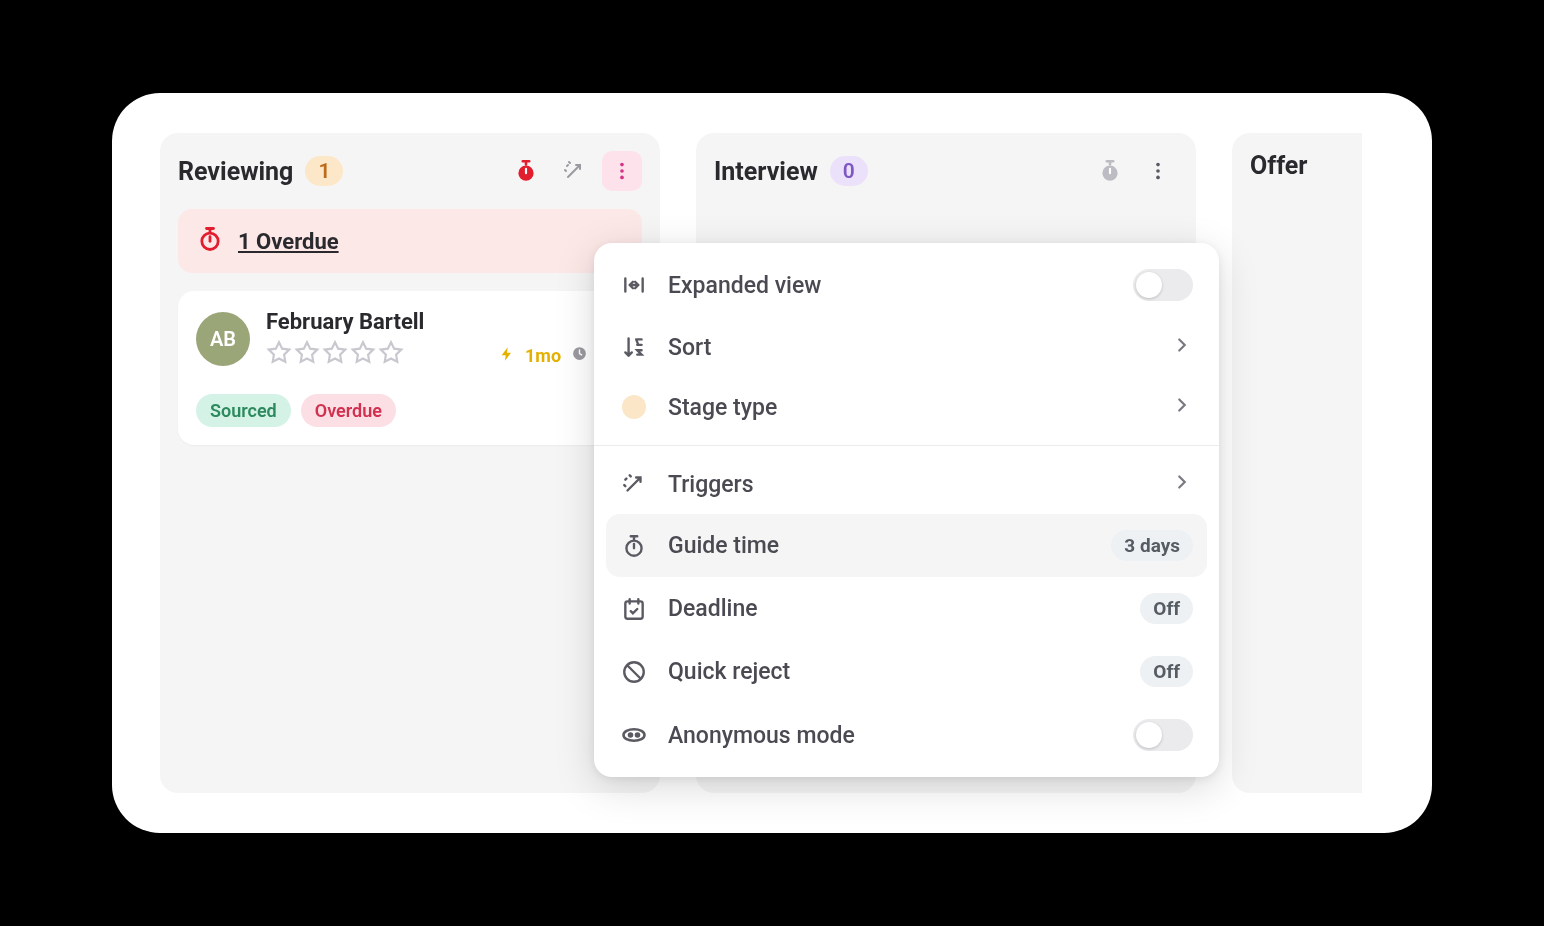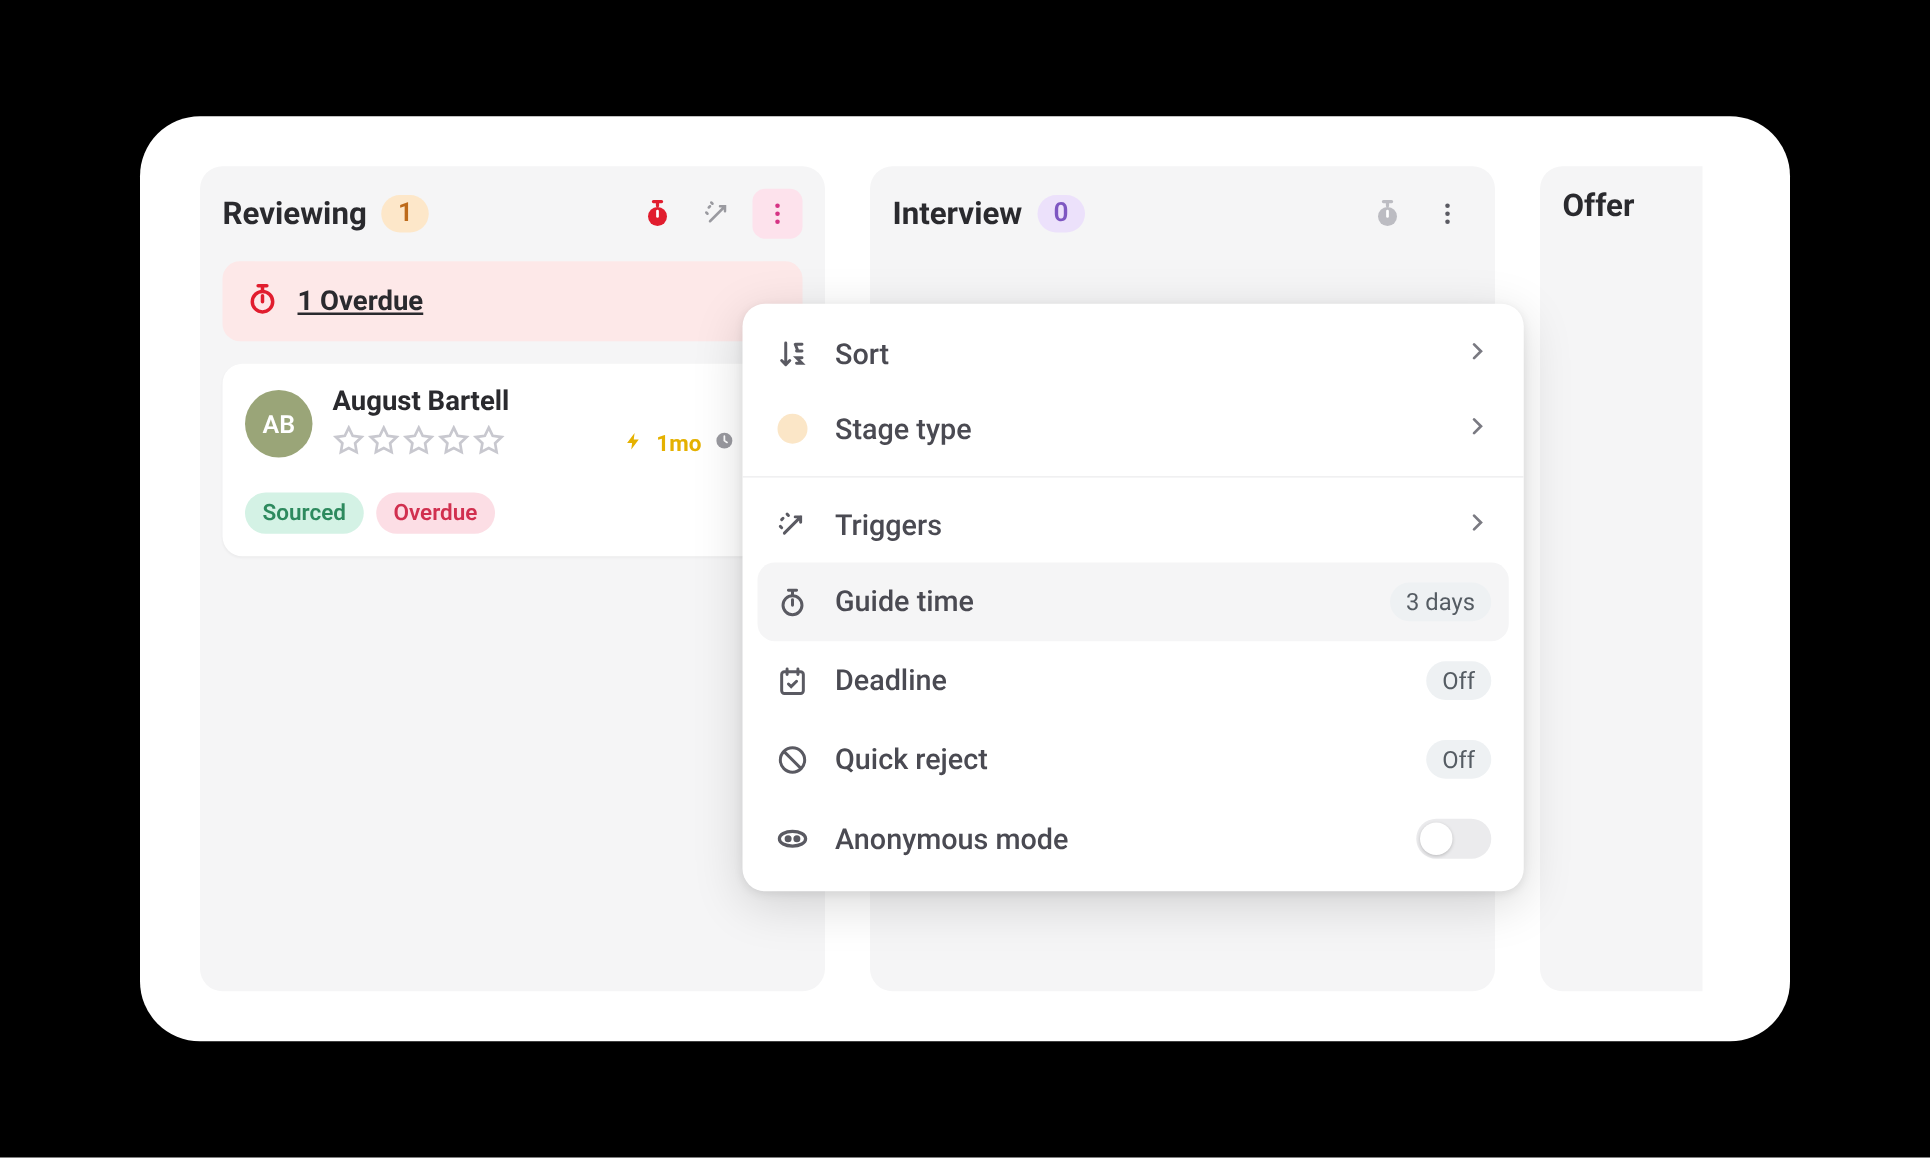--- a/index.html
+++ b/index.html
@@ -202,21 +202,21 @@
       height: 26px;
       background: #fff;
       border-radius: 50%;
       position: absolute;
       top: 3px;
       left: 3px;
       box-shadow: 0 1px 3px rgba(0,0,0,0.2);
     }
     .pill {
       font-size: 19px;
-      font-weight: 400;
+      font-weight: 700;
       color: #555c63;
       background: #eef1f3;
       padding: 4px 13px;
       border-radius: 999px;
     }
     .stage-dot {
       width: 24px;
       height: 24px;
       border-radius: 50%;
       background: #fbe6c7;
@@ -264,21 +264,21 @@
             <path d="M9 3h6M12 3v3" stroke-linecap="round"></path>
           </svg>
         </span>
         <span class="txt">1 Overdue</span>
       </div>
 
       <div class="card">
         <div class="card-top">
           <div class="avatar">AB</div>
           <div>
-            <div class="card-name">August Bartell</div>
+            <div class="card-name">February Bartell</div>
             <div class="stars">
               <svg width="26" height="26" viewBox="0 0 24 24" fill="none" stroke="#c8c8cf" stroke-width="2">
                   <path d="M12 2l2.9 6 6.6.9-4.8 4.6 1.1 6.5L12 17l-5.8 3 1.1-6.5L2.5 8.9 9.1 8z"></path>
                 </svg>
               <svg width="26" height="26" viewBox="0 0 24 24" fill="none" stroke="#c8c8cf" stroke-width="2">
                   <path d="M12 2l2.9 6 6.6.9-4.8 4.6 1.1 6.5L12 17l-5.8 3 1.1-6.5L2.5 8.9 9.1 8z"></path>
                 </svg>
               <svg width="26" height="26" viewBox="0 0 24 24" fill="none" stroke="#c8c8cf" stroke-width="2">
                   <path d="M12 2l2.9 6 6.6.9-4.8 4.6 1.1 6.5L12 17l-5.8 3 1.1-6.5L2.5 8.9 9.1 8z"></path>
                 </svg>
@@ -334,20 +334,33 @@
           </div>
         </div>
       </div>
     </div>
 
     <div class="third-col">
       <span class="third-title">Offer</span>
     </div>
 
     <div class="menu">
+      <div class="menu-item">
+        <span class="menu-icon">
+          <svg width="26" height="26" viewBox="0 0 24 24" fill="none" stroke="#5a5a62" stroke-width="2.2" stroke-linecap="round">
+              <path d="M4 6v12M20 6v12M8 12h8M8 12l3-3M8 12l3 3M16 12l-3-3M16 12l-3 3"></path>
+            </svg>
+        </span>
+        <span class="menu-label">Expanded view</span>
+        <div class="menu-right">
+          <div class="toggle">
+              <div class="toggle-knob"></div>
+            </div>
+        </div>
+      </div>
 
       <div class="menu-item">
         <span class="menu-icon">
           <svg width="26" height="26" viewBox="0 0 24 24" fill="none" stroke="#5a5a62" stroke-width="2.2" stroke-linecap="round">
               <path d="M7 4v16M7 20l-3-3M7 20l3-3M15 5h4M15 10h4M14 5l2 5M19 15h-4l4 4h-4"></path>
             </svg>
         </span>
         <span class="menu-label">Sort</span>
         <div class="menu-right">
           <span>

